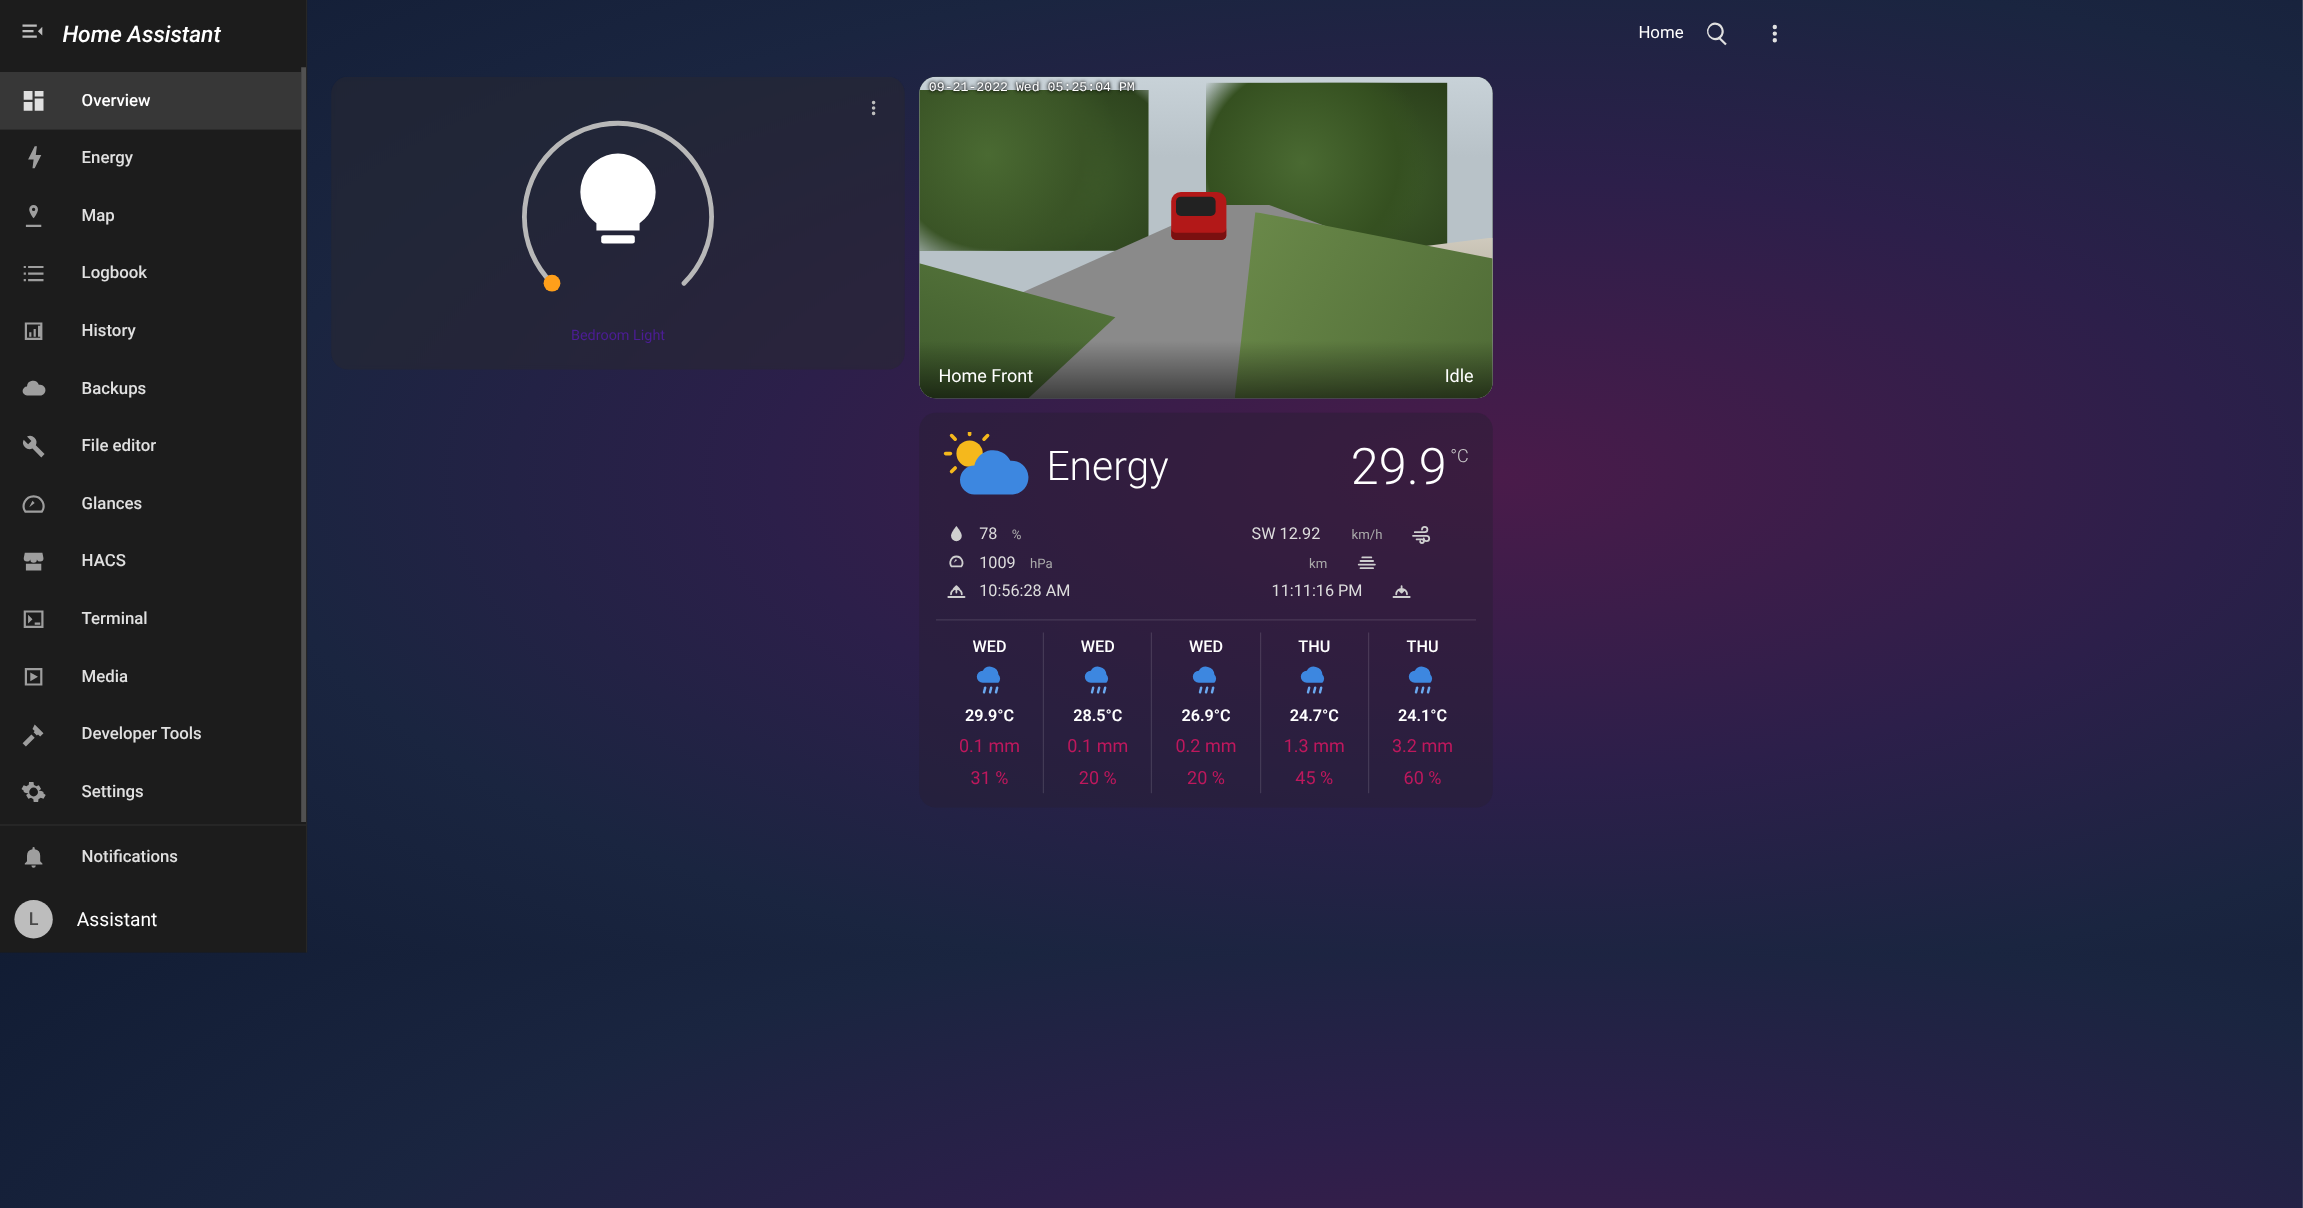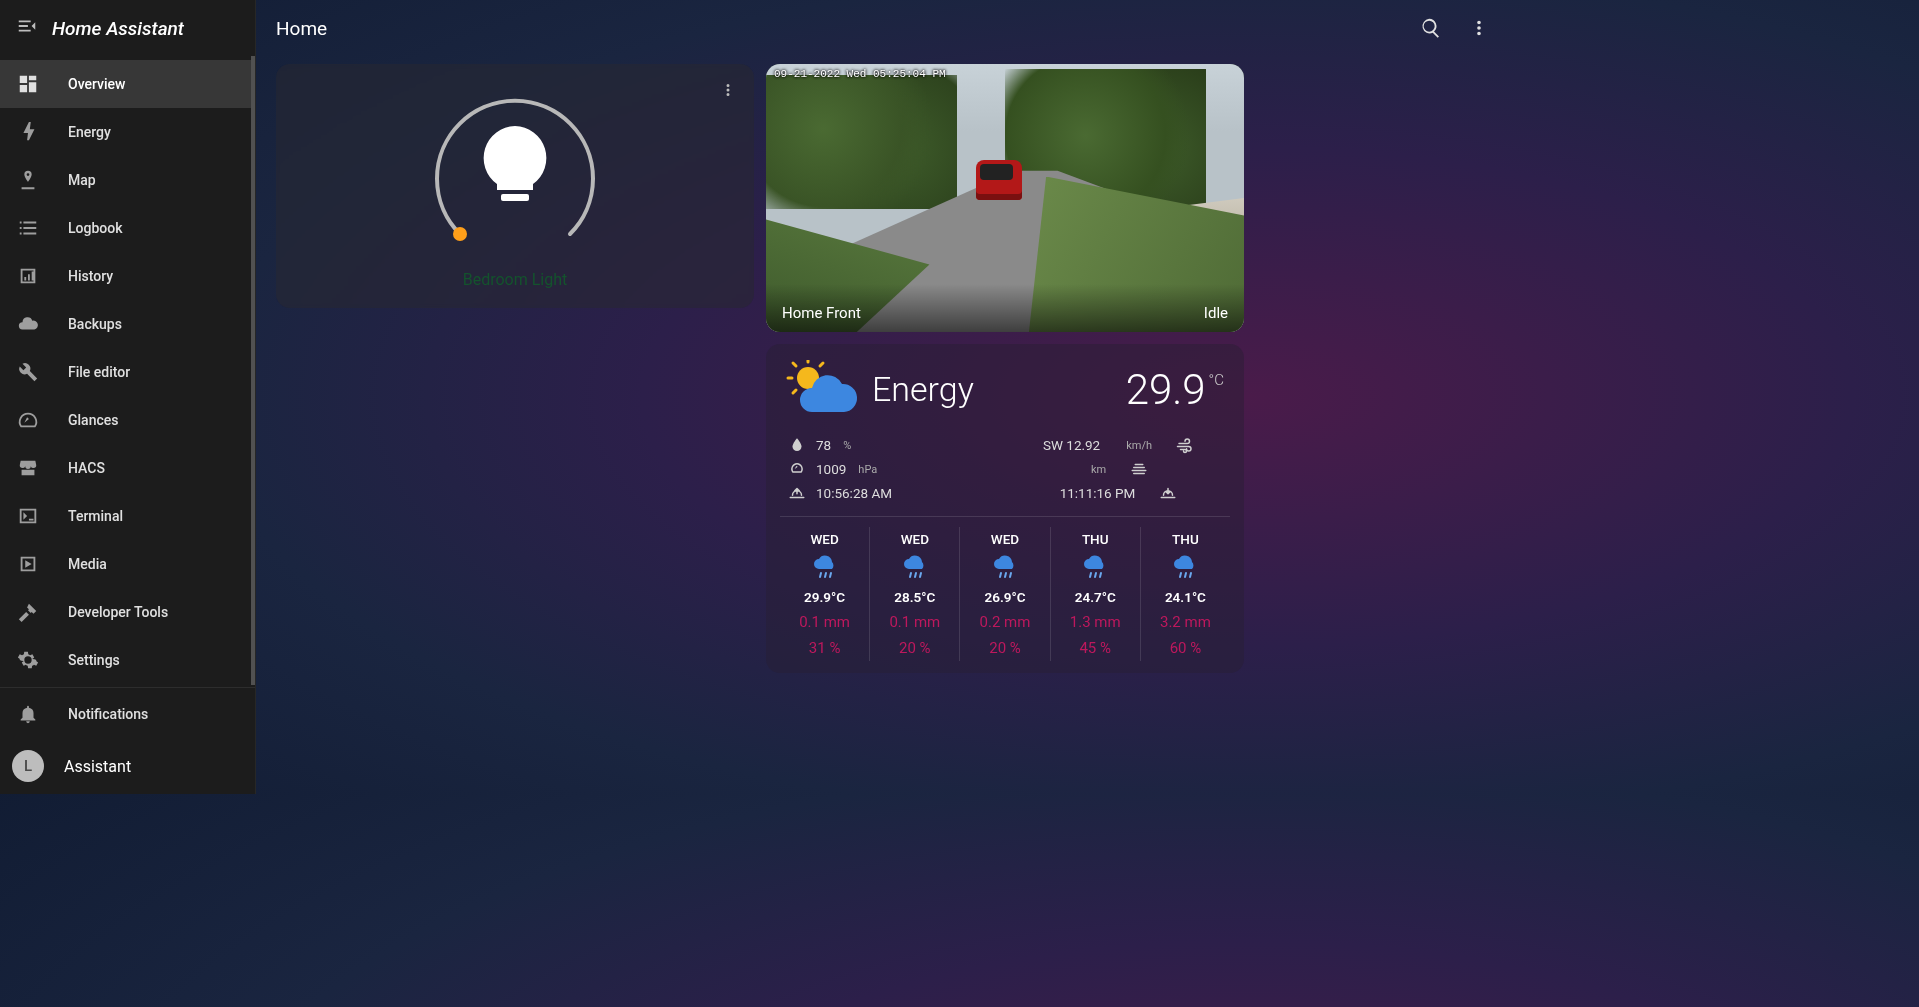--- a/index.html
+++ b/index.html
@@ -53,35 +53,35 @@
 }
 .avatar {
   width: 32px; height: 32px; border-radius: 50%; background: #bdbdbd; color: #4a4a4a;
   display: flex; align-items: center; justify-content: center; font-size: 15px; font-weight: 500;
 }
 
 .main { flex: 1; display: flex; flex-direction: column; }
 .topbar {
   height: 56px; display: flex; align-items: center; padding: 0 20px; gap: 8px;
 }
-.topbar .page-title { font-size: 19px; font-weight: 400; flex: 1; }
+.topbar .page-title { font-size: 14px; font-weight: 400; flex: 1; text-align: right; }
 .topbar .icon-btn { width: 40px; height: 40px; display: flex; align-items: center; justify-content: center; cursor: pointer; border-radius: 50%; }
 .topbar .icon-btn svg { width: 22px; height: 22px; fill: #e0e0e0; }
 
 .content { flex: 1; padding: 8px 20px; display: flex; gap: 12px; align-items: flex-start; }
 .col { display: flex; flex-direction: column; gap: 12px; }
 
 .light-card {
   width: 478px; height: 244px; background: rgba(40,40,50,0.55); border-radius: 14px;
   position: relative; display: flex; flex-direction: column; align-items: center; justify-content: center;
   backdrop-filter: blur(2px);
 }
 .light-card .more { position: absolute; top: 12px; right: 12px; cursor: pointer; width: 28px; height: 28px; display:flex; align-items:center; justify-content:center;}
 .light-card .more svg { width: 18px; height: 18px; fill: #bdbdbd; }
-.light-card .label { font-size: 16px; color: #14532d; margin-top: 16px; }
+.light-card .label { font-size: 12px; color: #4c1d95; margin-top: 16px; }
 
 .camera-card {
   width: 478px; height: 268px; background: #2a3a2a; border-radius: 14px; overflow: hidden; position: relative;
 }
 .camera-scene { width: 100%; height: 100%; position: relative; }
 .camera-sky { position:absolute; inset:0; background: linear-gradient(to bottom, #c8d2d8 0%, #b8c2c8 25%, #b8c2c8 100%); }
 .camera-road { position:absolute; left:0; right:0; bottom:0; height:62%; background: #8a8a8a; clip-path: polygon(0% 100%, 100% 100%, 100% 45%, 61% 3%, 52% 3%, 0% 70%); }
 .camera-grass-r { position:absolute; right:0; bottom:0; width:45%; height:58%; background: linear-gradient(120deg,#6b8a4a,#4f6b36); clip-path: polygon(8% 0%, 100% 25%, 100% 100%, 0% 100%); }
 .camera-grass-l { position:absolute; left:0; bottom:0; width:38%; height:42%; background: linear-gradient(200deg,#5a7a3e,#3e5a2c); clip-path: polygon(0% 0%, 90% 40%, 50% 100%, 0% 100%); }
 .camera-trees-l { position:absolute; left:0; top:4%; width:40%; height:50%; background: radial-gradient(circle at 30% 40%, #4a6a32 0%, #3a5426 50%, transparent 70%), radial-gradient(circle at 70% 55%, #3e5c2a 0%, #2e441e 55%, transparent 72%); }

